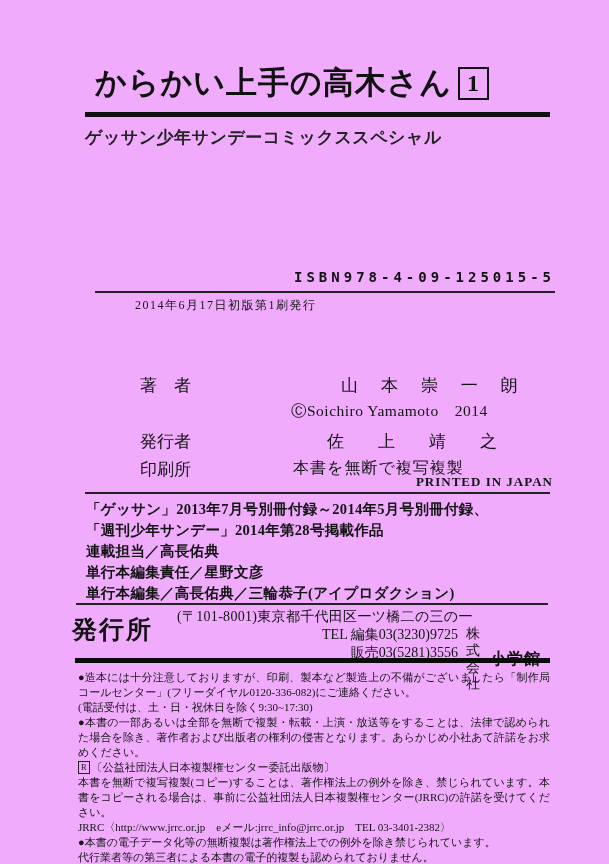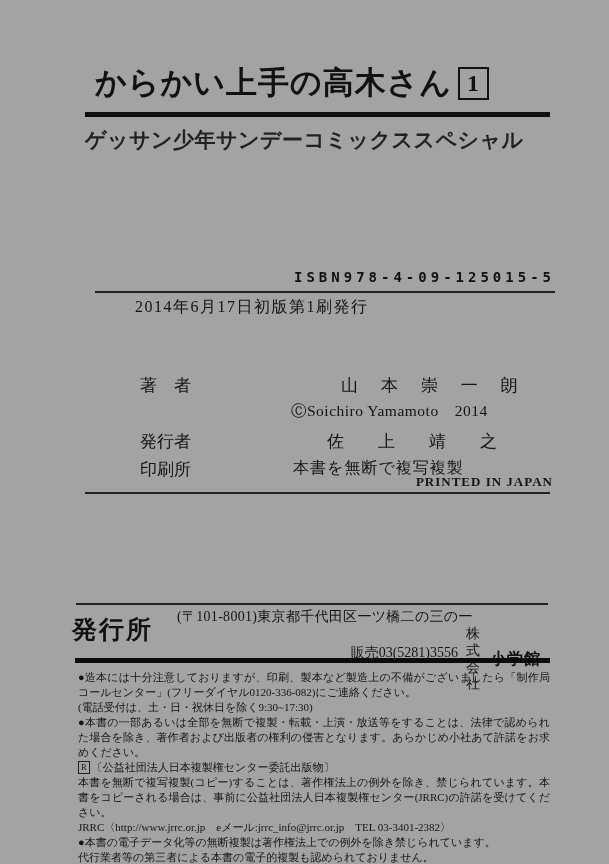--- a/index.html
+++ b/index.html
@@ -1,19 +1,19 @@
 <!DOCTYPE html>
 <html lang="ja"><head>
 <meta charset="utf-8">
 <style>
   html,body{margin:0;padding:0;background:#e8e8e8;}
   .page{
     position:relative;
     width:609px;height:864px;
-    background:#a3a3a3;
+    background:#f0abfc;
     color:#1a1a1a;
     font-family:"Liberation Serif","DejaVu Serif",serif;
     overflow:hidden;
     margin:0 auto;
   }
   
   .book-title{
     position:absolute;left:95px;top:62px;right:56px;
     font-family:"Liberation Sans","DejaVu Sans",sans-serif;
     font-weight:700;font-size:31px;letter-spacing:1px;
@@ -22,30 +22,30 @@
   .vol-box{
     display:inline-block;border:2.5px solid #111;
     font-family:"Liberation Serif",serif;font-weight:700;
     font-size:24px;line-height:1;padding:2px 7px 3px;
     margin-left:6px;vertical-align:2px;
   }
   .title-rule{position:absolute;left:85px;top:112px;width:465px;height:5px;background:#111;}
   .series-label{
     position:absolute;left:85px;top:126px;
     font-family:"Liberation Sans","DejaVu Sans",sans-serif;
-    font-weight:700;font-size:21px;letter-spacing:.5px;color:#222;
+    font-weight:700;font-size:17px;letter-spacing:.5px;color:#222;
   }
   
   .isbn{
     position:absolute;top:269px;right:54px;
     font-family:"DejaVu Sans Mono","Liberation Mono",monospace;
     font-weight:700;font-size:14px;letter-spacing:4px;color:#111;
   }
   .isbn-rule{position:absolute;left:95px;top:291px;width:460px;height:2px;background:#222;}
-  .edition-date{position:absolute;left:135px;top:297px;font-size:16px;letter-spacing:1.5px;color:#141414;}
+  .edition-date{position:absolute;left:135px;top:297px;font-size:12px;letter-spacing:1.5px;color:#141414;}
   
   .colo-label{position:absolute;left:140px;font-size:17px;color:#141414;}
   .colo-value{position:absolute;left:293px;font-size:17px;color:#141414;white-space:nowrap;}
   .spaced-5{letter-spacing:1.35em;margin-left:48px;}
   .spaced-4{letter-spacing:2.0em;}
   .copyright-line{position:absolute;left:291px;top:401px;font-size:15.5px;letter-spacing:.5px;color:#141414;text-align:center;}
   .printed-in{position:absolute;right:56px;top:474px;font-size:13px;letter-spacing:1px;color:#141414;font-weight:bold;}
   .printed-rule{position:absolute;left:85px;top:492px;width:465px;height:1.5px;background:#222;}
   
   .credits{position:absolute;left:86px;top:499px;right:40px;}
@@ -99,24 +99,32 @@
 
   <div class="colo-label" style="top:430px;">発行者</div>
   <div class="colo-value spaced-4" style="top:430px;margin-left:34px;">佐上靖之</div>
 
   <div class="colo-label" style="top:458px;">印刷所</div>
   <div class="colo-value" style="top:458px;letter-spacing:1px;font-size:16px;">本書を無断で複写複製</div>
 
   <div class="printed-in">PRINTED IN JAPAN</div>
   <div class="printed-rule"></div>
 
+  <div class="credits">
+    <div class="credit-line">「ゲッサン」2013年7月号別冊付録～2014年5月号別冊付録、</div>
+    <div class="credit-line">「週刊少年サンデー」2014年第28号掲載作品</div>
+    <div class="credit-line">連載担当／高長佑典</div>
+    <div class="credit-line">単行本編集責任／星野文彦</div>
+    <div class="credit-line">単行本編集／高長佑典／三輪恭子(アイプロダクション)</div>
+  </div>
   <div class="credits-rule"></div>
 
   <div class="pub-label">発行所</div>
   <div class="pub-address">(〒101-8001)東京都千代田区一ツ橋二の三の一</div>
+  <div class="pub-tel pub-tel-edit">TEL 編集03(3230)9725</div>
   <div class="pub-tel pub-tel-sales">販売03(5281)3556</div>
   <div class="company">
     <span class="company-type">株式会社</span>
     <span class="company-name">小学館</span>
   </div>
 
   <div class="thick-bar"></div>
 
   <div class="fine-print">
     <p class="legal-line">●造本には十分注意しておりますが、印刷、製本など製造上の不備がございましたら「制作局コールセンター」(フリーダイヤル0120-336-082)にご連絡ください。</p>

